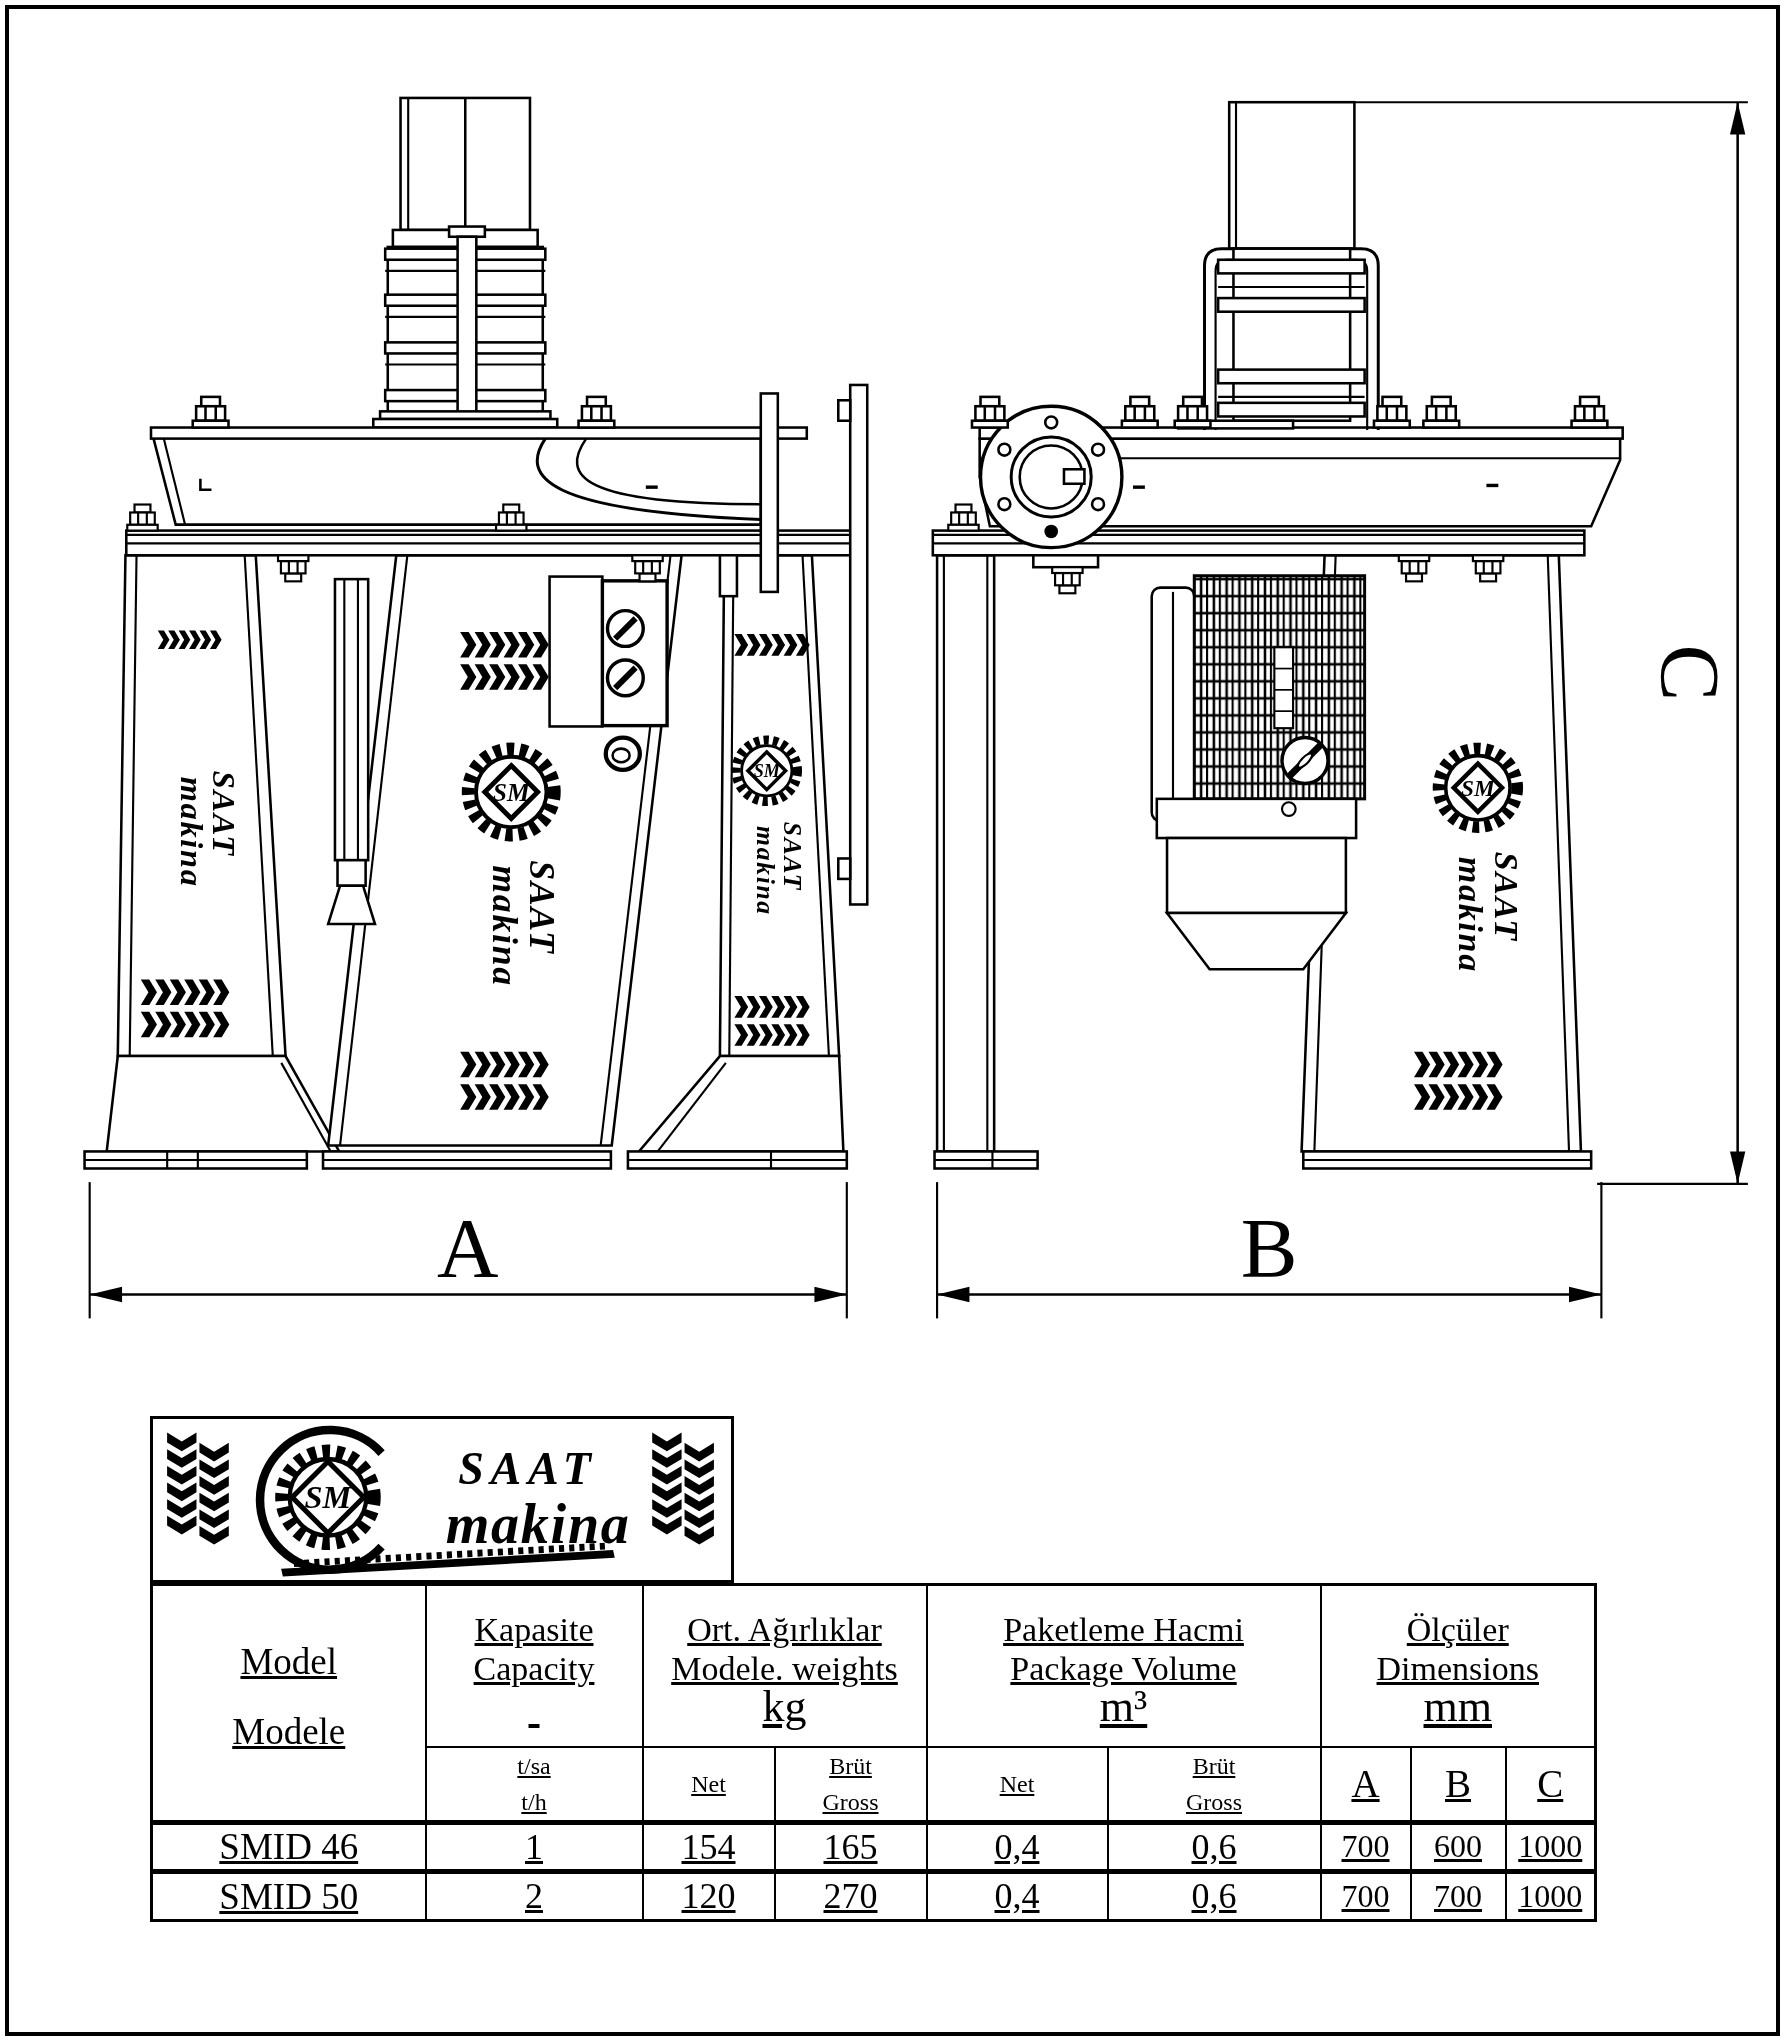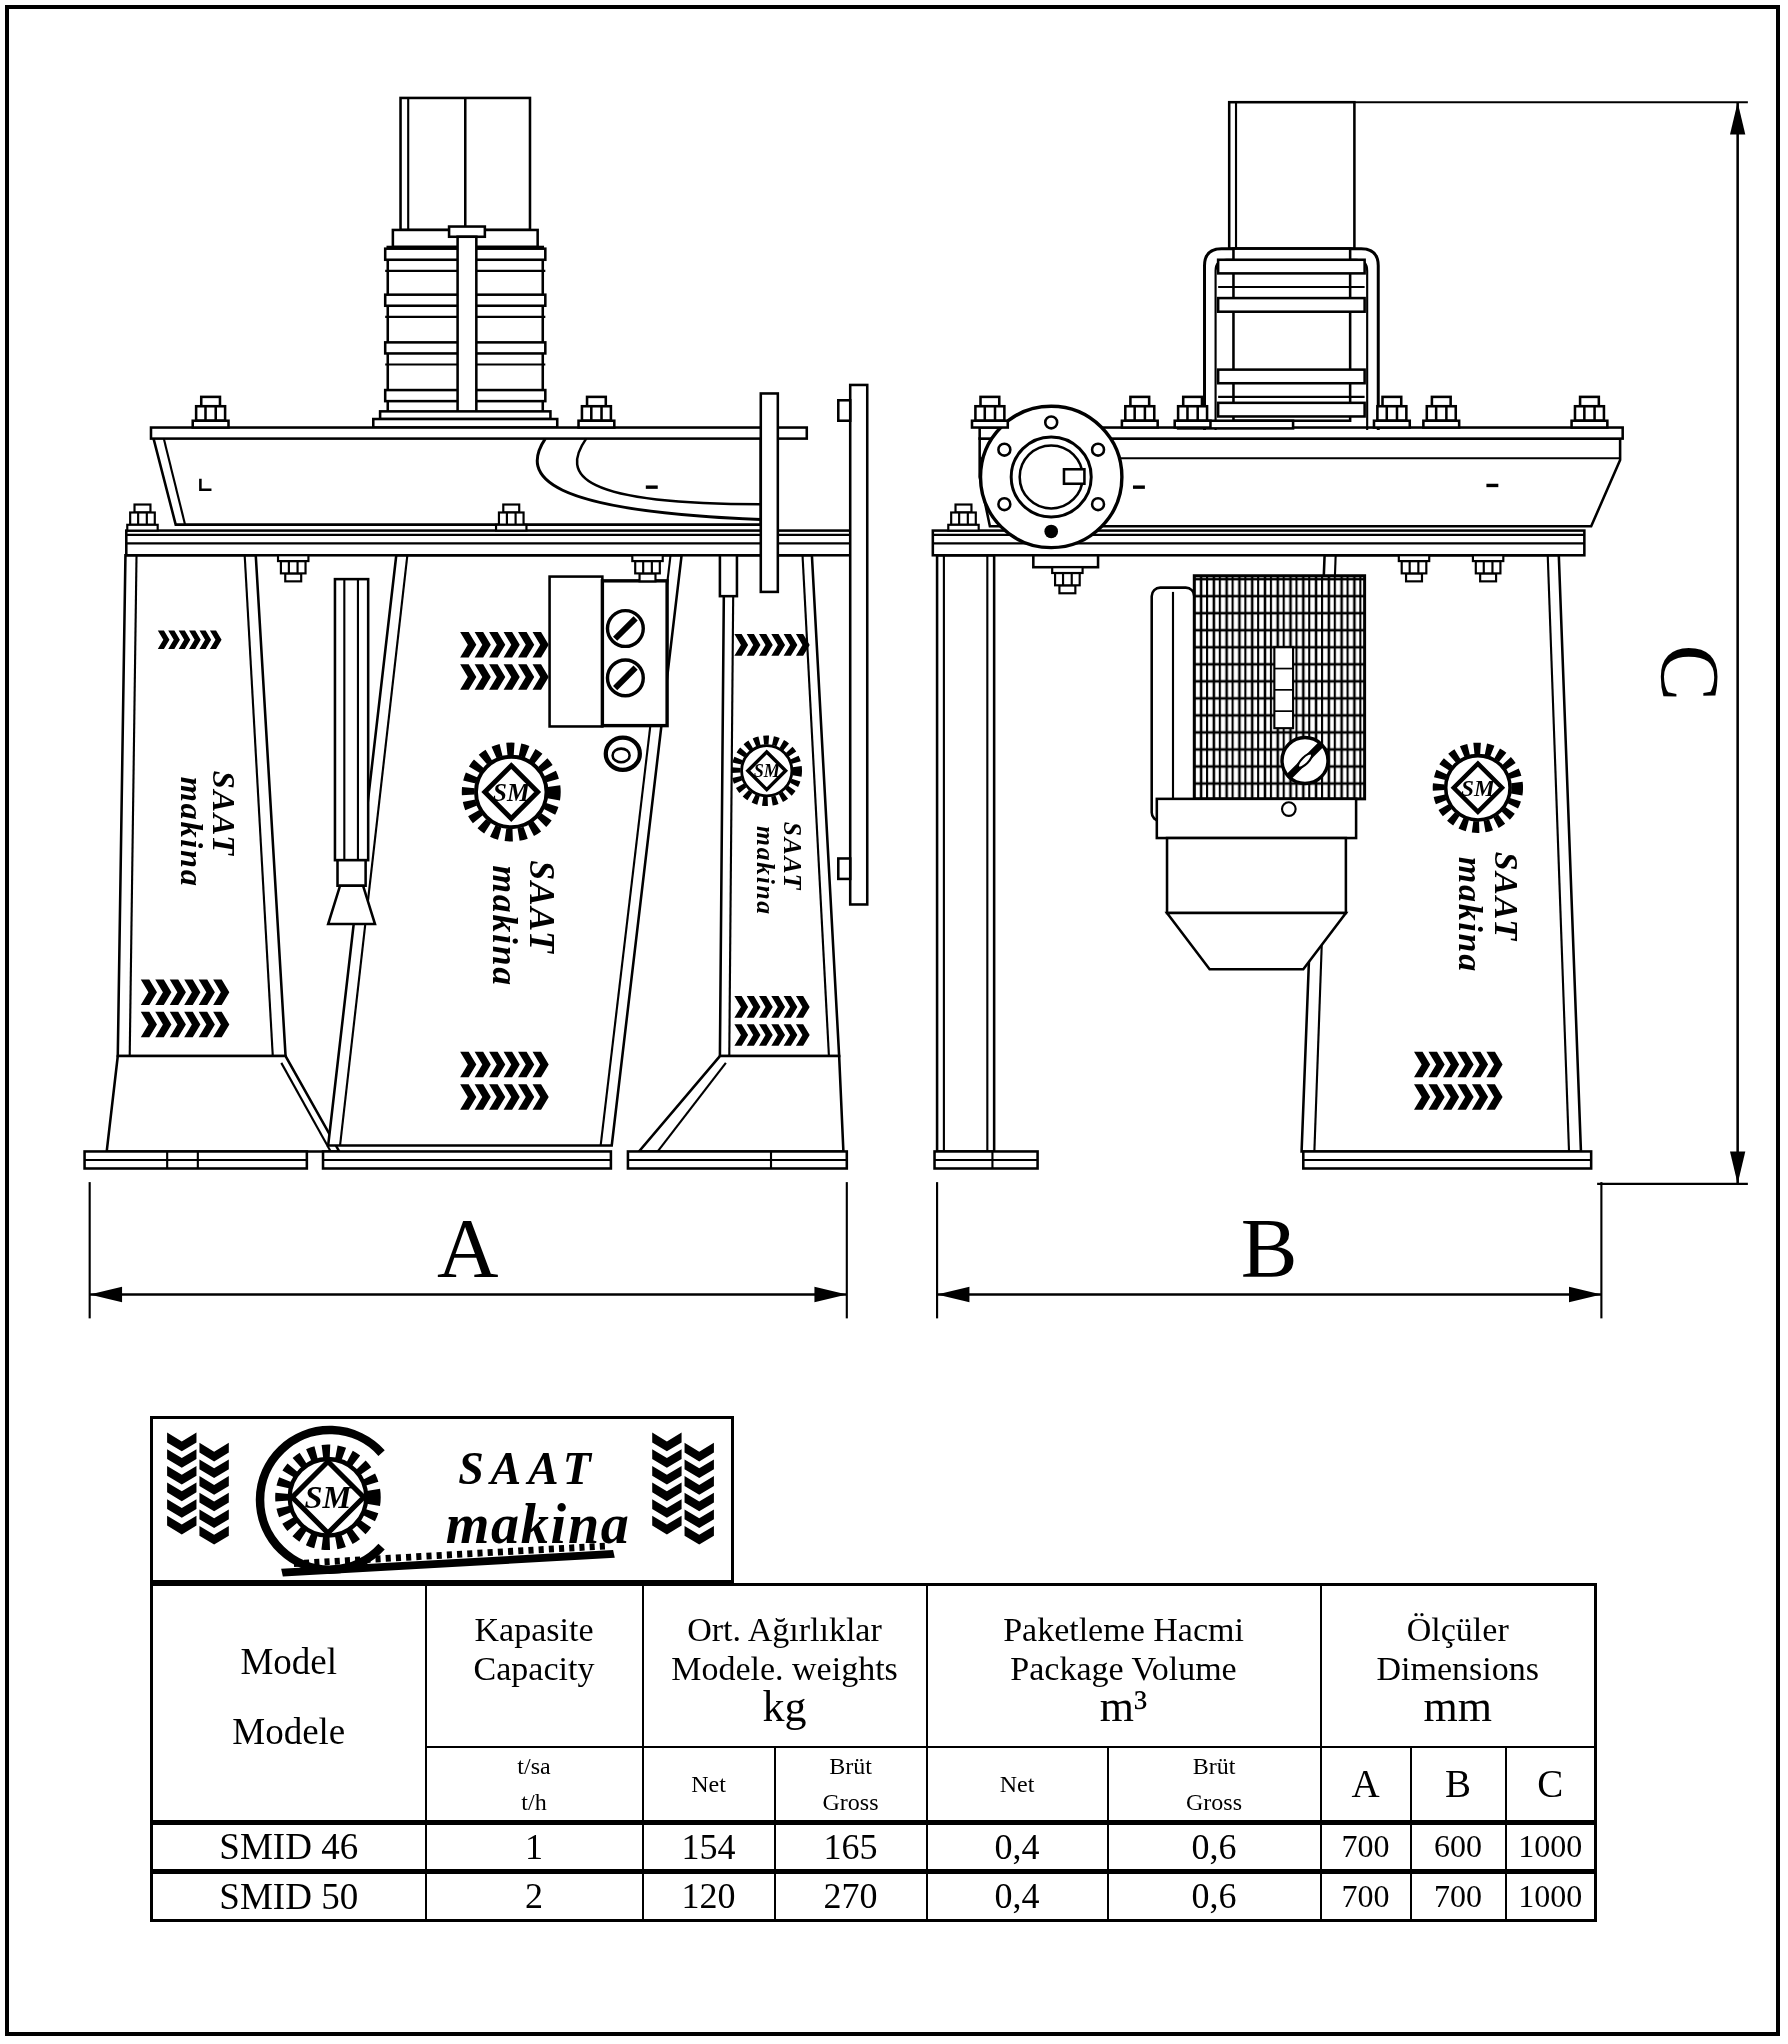--- a/index.html
+++ b/index.html
@@ -7,21 +7,21 @@
         font-family:"Liberation Serif",serif;color:#000;}
   .frame{position:absolute;left:5.1px;top:5.1px;width:1775px;height:2031px;border:4.3px solid #000;box-sizing:border-box;}
   svg{position:absolute;left:0;top:0;}
   svg *{vector-effect:none;}
   .txt{fill:#000;stroke:none;}
   .dim{font-family:"Liberation Serif",serif;font-size:100px;fill:#000;stroke:none;}
   .legtxt{font-family:"Liberation Serif",serif;font-style:italic;font-weight:bold;fill:#000;stroke:none;letter-spacing:2px;}
   
   .logobox{position:absolute;left:150px;top:1416px;width:584px;height:167px;border:3.4px solid #000;box-sizing:border-box;background:#fff;}
   
-  .spec{position:absolute;left:150px;top:1583px;width:1445px;border-collapse:collapse;table-layout:fixed;background:#fff;}
+  .spec{position:absolute;left:150px;top:1583px;width:1445px;border-collapse:collapse;table-layout:fixed;background:#fff;text-decoration:underline;}
   .spec td{border:2.6px solid #000;padding:0;text-align:center;vertical-align:middle;font-family:"Liberation Serif",serif;}
   .spec{border:3.4px solid #000;}
   .spec td.thick-t{border-top:5.1px solid #000;}
   .spec .h1{font-size:34px;line-height:39px;}
   .spec .unit{font-size:44px;line-height:37px;}
   .spec .sub{font-size:24px;line-height:36px;}
   .spec .abc{font-size:39px;}
   .spec .modelcell div{font-size:37px;line-height:41px;}
   .vcell{display:flex;flex-direction:column;height:100%;box-sizing:border-box;padding:12px 0 8.5px 0;}
   .modelflex{display:flex;flex-direction:column;justify-content:center;gap:29px;height:100%;padding-bottom:12px;box-sizing:border-box;}

